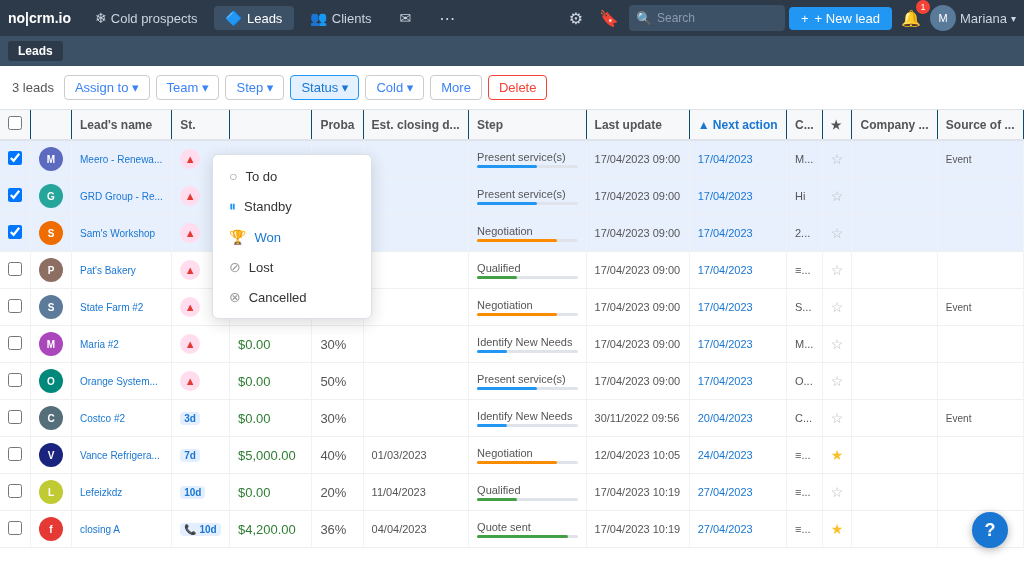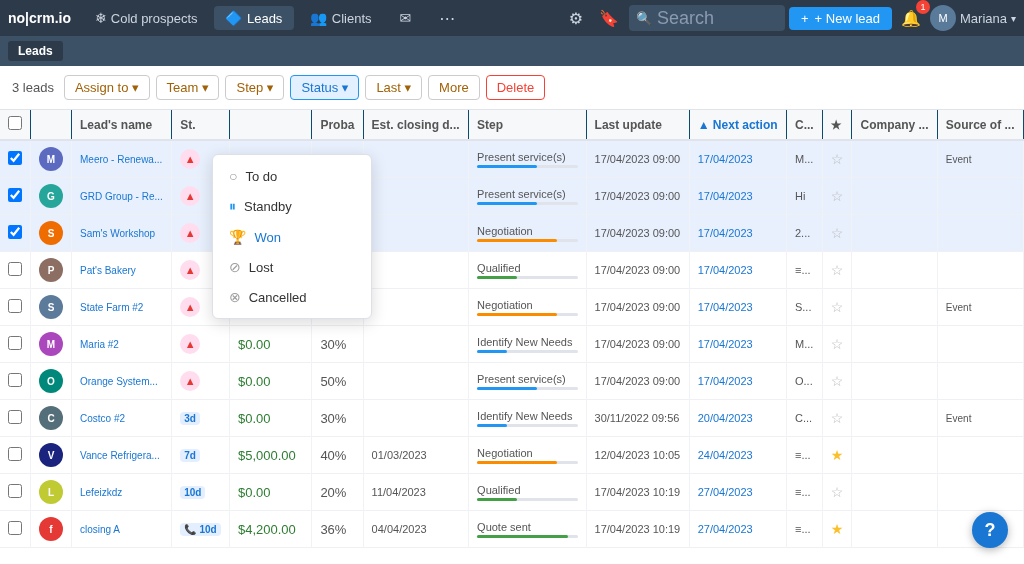--- a/index.html
+++ b/index.html
@@ -25,21 +25,21 @@
     .nav-spacer { flex: 1; }
     .nav-icon-btn {
       width: 30px; height: 28px; display: flex; align-items: center; justify-content: center;
       color: #cdd5e0; cursor: pointer; border-radius: 4px; font-size: 16px;
     }
     .search-box {
       display: flex; align-items: center; background: #3d5166; border-radius: 4px;
       padding: 0 8px; height: 26px; gap: 4px;
     }
     .search-box input {
-      background: transparent; border: none; outline: none; color: #cdd5e0; width: 120px; font-size: 18px;
+      background: transparent; border: none; outline: none; color: #cdd5e0; width: 120px; font-size: 12px;
     }
     .search-box input::placeholder { color: #8a9bb0; }
     .new-lead-btn {
       display: flex; align-items: center; gap: 6px;
       background: #2196f3; color: #fff; border: none; border-radius: 4px;
       padding: 4px 12px; cursor: pointer; font-size: 13px; white-space: nowrap;
     }
     .notif-area { position: relative; display: flex; align-items: center; }
     .notif-badge {
       position: absolute; top: -4px; right: -4px;
@@ -72,21 +72,21 @@
       display: flex;
       align-items: center;
       padding: 0 12px;
       gap: 6px;
       border-bottom: 1px solid #e0e4ea;
     }
     .lead-count { font-size: 13px; color: #555; margin-right: 4px; }
     .toolbar-btn {
       display: flex; align-items: center; gap: 3px;
       padding: 4px 10px; border: 1px solid #ccc; border-radius: 4px;
-      background: #fff; color: #a16207; cursor: pointer; font-size: 12px; white-space: nowrap;
+      background: #fff; color: #3b82f6; cursor: pointer; font-size: 12px; white-space: nowrap;
     }
     .toolbar-btn.active-filter { background: #e3f0ff; border-color: #2196f3; color: #1976d2; }
     .delete-btn {
       display: flex; align-items: center; gap: 3px;
       padding: 4px 10px; border: 1px solid #f44336; border-radius: 4px;
       background: #fff; color: #f44336; cursor: pointer; font-size: 12px;
     }
 
     
     .table-wrapper {
@@ -231,21 +231,21 @@
   <button class="toolbar-btn">
     <span>Team ▾</span>
   </button>
   <button class="toolbar-btn">
     <span>Step ▾</span>
   </button>
   <button class="toolbar-btn active-filter">
     <span>Status ▾</span>
   </button>
   <button class="toolbar-btn">
-    <span>Last ▾</span>
+    <span>Cold ▾</span>
   </button>
   <button class="toolbar-btn">
     <span>More</span>
   </button>
   <button class="delete-btn">
     <span>Delete</span>
   </button>
 </div>
 
 <div style="position:relative;">

